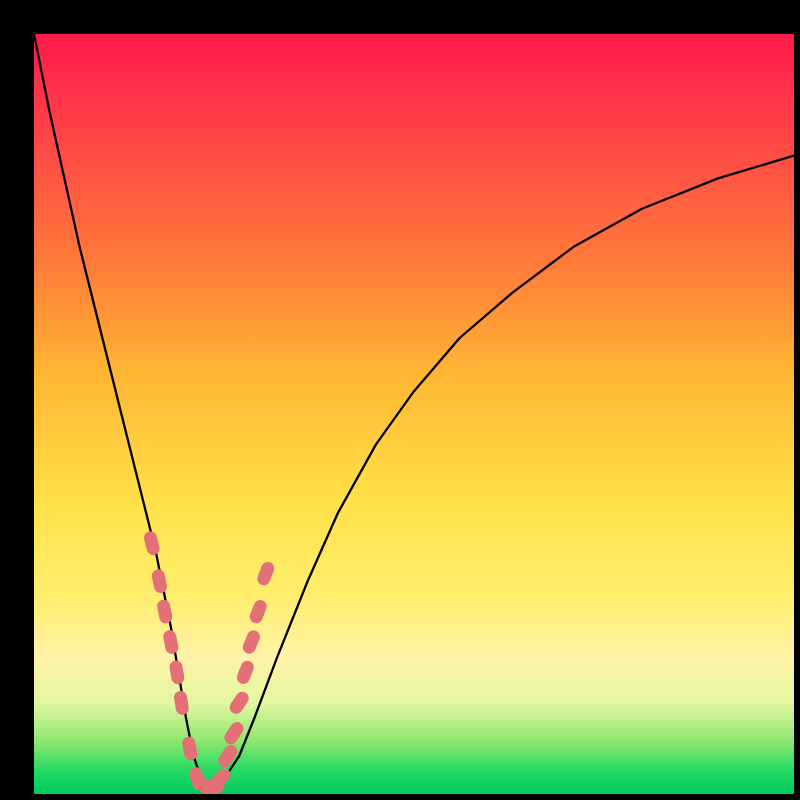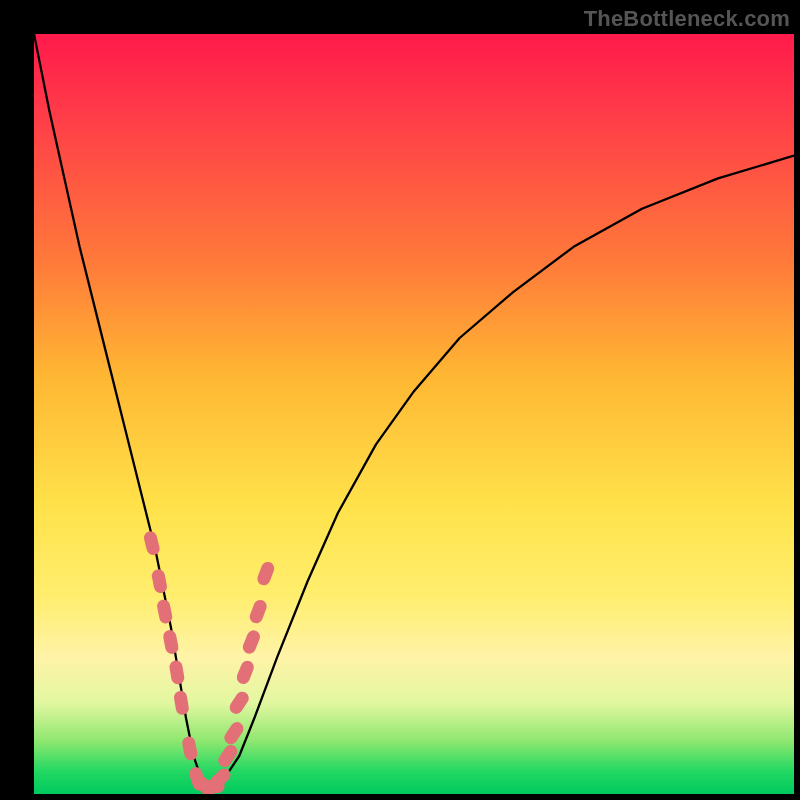--- a/index.html
+++ b/index.html
@@ -54,21 +54,20 @@
     left: 0;
     top: 0;
     width: 760px;
     height: 760px;
   }
 </style>
 </head>
 <body>
 
 <div class="frame">
-  <div class="watermark">TheBottleneck.com</div>
 
   <div class="plot-area">
     <svg class="overlay" viewBox="0 0 760 760" preserveAspectRatio="none">
       <path id="curve-path" fill="none" stroke="#000" stroke-width="2.3" stroke-linecap="round" stroke-linejoin="round" d="M0.0 0.0 L15.2 76.0 L30.4 144.4 L45.6 212.8 L60.8 273.6 L76.0 334.4 L91.2 395.2 L106.4 456.0 L121.6 516.8 L136.8 592.8 L144.4 638.4 L152.0 684.0 L159.6 722.0 L167.2 744.8 L174.8 752.4 L182.4 752.4 L190.0 744.8 L205.2 722.0 L220.4 684.0 L243.2 623.2 L273.6 547.2 L304.0 478.8 L342.0 410.4 L380.0 357.2 L425.6 304.0 L478.8 258.4 L539.6 212.8 L608.0 174.8 L684.0 144.4 L760.0 121.6"></path>
       <g id="marker-group">
           <rect x="-12" y="-6.5" width="24" height="13" rx="6.5" ry="6.5" fill="#e27076" transform="translate(117.8,509.2) rotate(76.0)"></rect>
           <rect x="-12" y="-6.5" width="24" height="13" rx="6.5" ry="6.5" fill="#e27076" transform="translate(125.4,547.2) rotate(78.7)"></rect>
           <rect x="-12" y="-6.5" width="24" height="13" rx="6.5" ry="6.5" fill="#e27076" transform="translate(130.7,577.6) rotate(78.7)"></rect>
           <rect x="-12" y="-6.5" width="24" height="13" rx="6.5" ry="6.5" fill="#e27076" transform="translate(136.8,608.0) rotate(78.7)"></rect>
           <rect x="-12" y="-6.5" width="24" height="13" rx="6.5" ry="6.5" fill="#e27076" transform="translate(142.9,638.4) rotate(80.5)"></rect>

